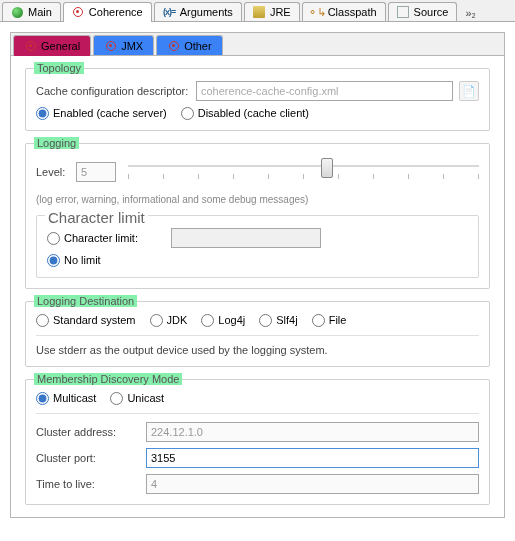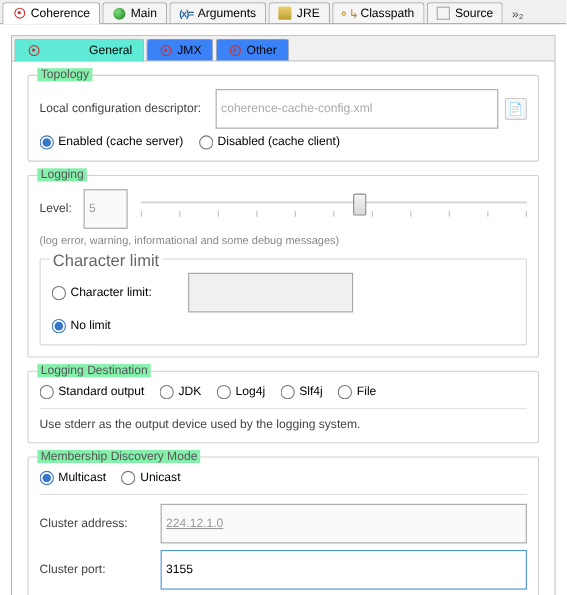--- a/index.html
+++ b/index.html
@@ -6,31 +6,31 @@
 body { font-family: Tahoma, Arial, sans-serif; font-size: 11px; background: #fff; width: 515px; height: 541px; overflow: hidden; }
 .outer-tabs { display: flex; height: 22px; border-bottom: 1px solid #aaa; background: #f0f0f0; padding-left: 2px; }
 .outer-tab { display: flex; align-items: center; padding: 2px 8px; border: 1px solid #aaa; border-bottom: none; margin-right: 2px; margin-top: 2px; background: #f5f5f5; border-radius: 3px 3px 0 0; cursor: pointer; position: relative; }
 .outer-tab.active { background: #fff; z-index: 2; margin-bottom: -1px; padding-bottom: 3px; }
 .tab-icon { width: 13px; height: 13px; margin-right: 4px; display: inline-flex; align-items: center; justify-content: center; font-size: 10px; }
 .more-btn { display: flex; align-items: center; padding: 2px 6px; color: #444; cursor: pointer; margin-top: 4px; }
 .content { padding: 10px 10px 0 10px; }
 .inner-tabs-wrap { border: 1px solid #b5b5b5; border-radius: 0; }
 .inner-tabs { display: flex; border-bottom: 1px solid #b5b5b5; background: #f0f0f0; padding-top: 2px; }
 .inner-tab { display: flex; align-items: center; padding: 3px 10px; border: 1px solid #b5b5b5; border-bottom: none; margin-left: 2px; background: #3b82f6; border-radius: 3px 3px 0 0; cursor: pointer; }
-.inner-tab.active { background: #5eead4; margin-bottom: -1px; padding-bottom: 4px; gap: 40px; }
+.inner-tab.active { background: #be185d; margin-bottom: -1px; padding-bottom: 4px; }
 .inner-body { background: #fff; padding: 12px 14px; }
 .group { position: relative; border: 1px solid #d0d0d0; border-radius: 2px; padding: 12px 10px 10px 10px; margin-bottom: 12px; }
 .group > .legend { position: absolute; top: -7px; left: 8px; background: #86efac; padding: 0 3px; color: #555; font-size: 11px; }
 .subgroup { position: relative; border: 1px solid #d8d8d8; border-radius: 2px; padding: 12px 10px 10px 10px; margin-top: 10px; }
 .subgroup > .legend { position: absolute; top: -7px; left: 8px; background: #fff; padding: 0 3px; color: #666; font-size: 15px; }
 .row { display: flex; align-items: center; margin-bottom: 6px; }
 .row:last-child { margin-bottom: 0; }
 .label-col { width: 160px; color: #444; }
 .label-col.narrow { width: 110px; }
-input[type="text"] { border: 1px solid #a6a6a6; padding: 4px 4px; height: 36px; font-family: inherit; font-size: 11px; }
+input[type="text"] { border: 1px solid #a6a6a6; padding: 4px 4px; height: 20px; font-family: inherit; font-size: 11px; }
 input[type="text"]::placeholder { color: #aaa; }
 .input-wide { flex: 1; }
 .file-btn { width: 20px; height: 20px; margin-left: 6px; display: flex; align-items: center; justify-content: center; cursor: pointer; border: 1px solid #ccc; background: #f5f5f5; border-radius: 2px; }
 .radio-wrap { display: flex; margin-right: 14px; }
 .radio-wrap input { margin-right: 4px; accent-color: #3876c7; }
 .desc { color: #888; font-size: 10px; }
 .slider-box { flex: 1; display: flex; align-items: center; margin-left: 12px; }
 .slider-track { position: relative; height: 32px; flex: 1; }
 .slider-line { position: absolute; top: 9px; left: 0; right: 0; height: 2px; background: #d8d8d8; }
 .slider-thumb { position: absolute; top: 2px; width: 12px; height: 20px; background: linear-gradient(#f4f4f4,#d8d8d8); border: 1px solid #888; border-radius: 2px; left: 55%; }
@@ -45,31 +45,31 @@
 .icon-args { color: #2a6496; font-weight: bold; font-size: 9px; letter-spacing: -1px; }
 .icon-jre { width:12px; height: 12px; background: linear-gradient(#e8d070, #c0a030); display:inline-block; border-radius:1px; }
 .icon-cp { color:#c08020; font-size: 11px; }
 .icon-src { width:12px;height:12px; border:1px solid #9aa; display:inline-block; }
 .icon-file { font-size: 11px; color:#2a6496; }
 </style>
 </head>
 <body>
 
 <div class="outer-tabs">
+  <div class="outer-tab">
+    <span class="tab-icon">
+        <span class="icon-green"></span>
+      </span>
+    <span>Main</span>
+  </div>
   <div class="outer-tab active">
     <span class="tab-icon">
         <span class="icon-dot"></span>
       </span>
     <span>Coherence</span>
-  </div>
-  <div class="outer-tab">
-    <span class="tab-icon">
-        <span class="icon-green"></span>
-      </span>
-    <span>Main</span>
   </div>
   <div class="outer-tab">
     <span class="tab-icon icon-args">(x)=</span>
     <span>Arguments</span>
   </div>
   <div class="outer-tab">
     <span class="tab-icon">
         <span class="icon-jre"></span>
       </span>
     <span>JRE</span>
@@ -110,21 +110,21 @@
           </span>
         <span>Other</span>
       </div>
     </div>
 
     <div class="inner-body">
 
       <div class="group">
         <span class="legend">Topology</span>
         <div class="row">
-          <span class="label-col">Local configuration descriptor:</span>
+          <span class="label-col">Cache configuration descriptor:</span>
           <input type="text" class="input-wide" placeholder="coherence-cache-config.xml" style="">
           <div class="file-btn">
             <span class="icon-file">📄</span>
           </div>
         </div>
         <div class="row">
           <label class="radio-wrap">
             <input type="radio" name="ls" checked="" style="">
             <span>Enabled (cache server)</span>
           </label>
@@ -180,21 +180,21 @@
             </label>
           </div>
         </div>
       </div>
 
       <div class="group">
         <span class="legend">Logging Destination</span>
         <div class="radio-grid">
           <label class="radio-wrap">
               <input type="radio" name="ld" style="">
-              <span>Standard output</span>
+              <span>Standard system</span>
             </label>
           <label class="radio-wrap">
               <input type="radio" name="ld" style="">
               <span>JDK</span>
             </label>
           <label class="radio-wrap">
               <input type="radio" name="ld" style="">
               <span>Log4j</span>
             </label>
           <label class="radio-wrap">
@@ -220,21 +220,21 @@
               <span>Multicast</span>
             </label>
           <label class="radio-wrap">
               <input type="radio" name="mm" style="">
               <span>Unicast</span>
             </label>
         </div>
         <div class="sep"></div>
         <div class="row">
           <span class="label-col narrow">Cluster address:</span>
-          <input type="text" class="input-wide" disabled="" style="color: rgb(153, 153, 153); text-decoration: underline;" value="224.12.1.0">
+          <input type="text" class="input-wide" disabled="" style="color: rgb(153, 153, 153);" value="224.12.1.0">
         </div>
         <div class="row">
           <span class="label-col narrow">Cluster port:</span>
           <input type="text" class="input-wide" style="border: 1px solid rgb(74, 144, 217);" value="3155">
         </div>
         <div class="row">
           <span class="label-col narrow">Time to live:</span>
           <input type="text" class="input-wide" disabled="" style="color: rgb(153, 153, 153);" value="4">
         </div>
       </div>

